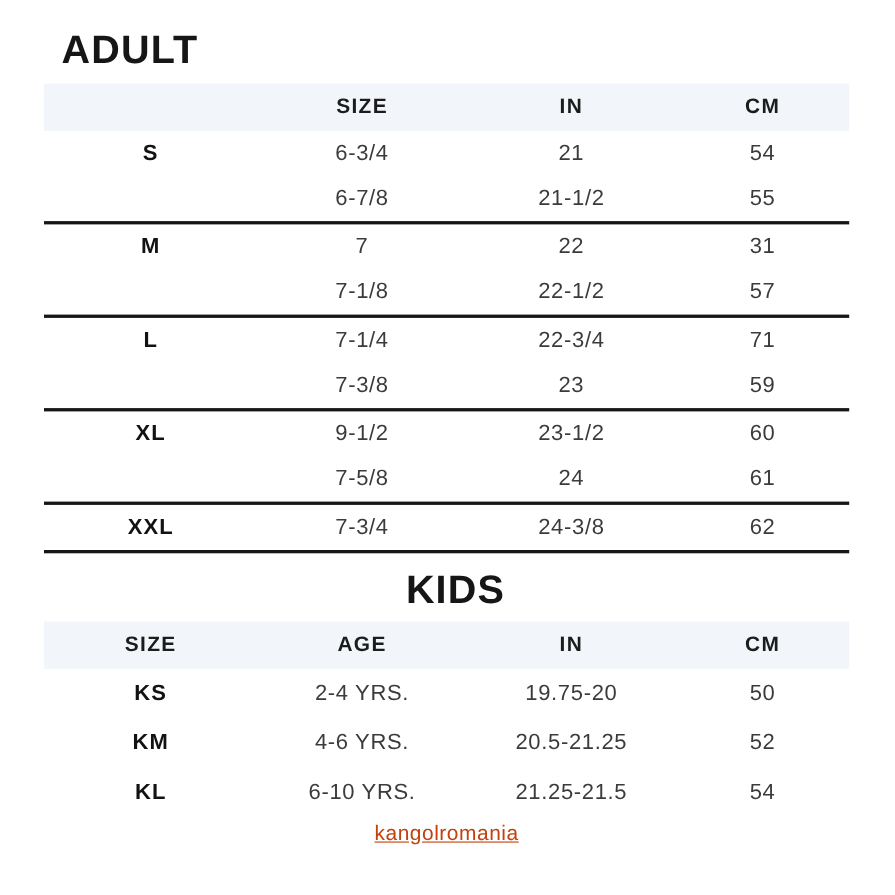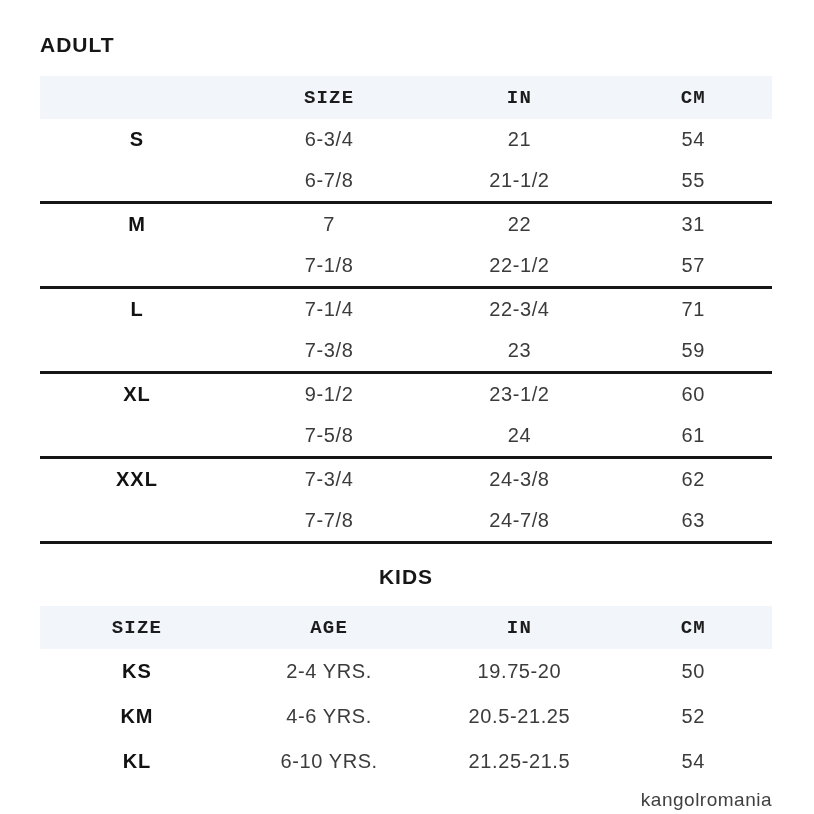--- a/index.html
+++ b/index.html
@@ -7,69 +7,69 @@
   .page {
     width: 814px;
     height: 814px;
     background: #ffffff;
     font-family: "Liberation Sans", sans-serif;
     padding: 28px 42px 0 40px;
     position: relative;
     overflow: hidden;
   }
   .section-title {
-    font-size: 21px;
+    font-size: 36px;
     line-height: 34px;
     font-weight: 900;
     letter-spacing: 1px;
     color: #161616;
-    margin-left: 0;
+    margin-left: 16px;
   }
   .section-title.adult { margin-bottom: 14px; }
   .section-title.kids { margin-top: 16px; margin-bottom: 12px; text-align: center; }
   .size-table { width: 732px; }
   .thead, .tr {
     display: grid;
     grid-template-columns: 26.5% 26% 26% 21.5%;
     align-items: center;
   }
   .thead {
     height: 43px;
     background: #f2f5f9;
   }
   .th {
     text-align: center;
     font-size: 19px;
     font-weight: 700;
     letter-spacing: 1.2px;
     color: #1c1c1c;
-    font-family: Liberation Mono, monospace;
   }
   .adult-table .tr { height: 41px; }
   .kids-table .tr { height: 45px; }
   .group { border-bottom: 3px solid #161616; }
   .adult-table .group:first-of-type .tr:first-child { border-top: 1px solid #f1f1f1; }
   .td {
     text-align: center;
     font-size: 20px;
     font-weight: 300;
     letter-spacing: 0.6px;
     color: #3b3b3b;
   }
   .td.label {
     font-weight: 700;
     letter-spacing: 1px;
     color: #121212;
   }
   .footer {
     margin-top: 5px;
-    text-align: right;
+    text-align: center;
     font-size: 19px;
     letter-spacing: 0.5px;
-    color: #404040;
+    color: #c2410c;
+    text-decoration: underline;
   }
 </style>
 </head>
 <body>
 
 <div class="page">
 
   <div class="section-title adult">ADULT</div>
 
   <div class="size-table adult-table">
@@ -140,26 +140,20 @@
       </div>
     </div>
 
     <div class="group">
       <div class="tr">
         <div class="td label">XXL</div>
         <div class="td">7-3/4</div>
         <div class="td">24-3/8</div>
         <div class="td">62</div>
       </div>
-      <div class="tr">
-        <div class="td label"></div>
-        <div class="td">7-7/8</div>
-        <div class="td">24-7/8</div>
-        <div class="td">63</div>
-      </div>
     </div>
   </div>
 
   <div class="section-title kids">KIDS</div>
 
   <div class="size-table kids-table">
     <div class="thead">
       <div class="th">SIZE</div>
       <div class="th">AGE</div>
       <div class="th">IN</div>

